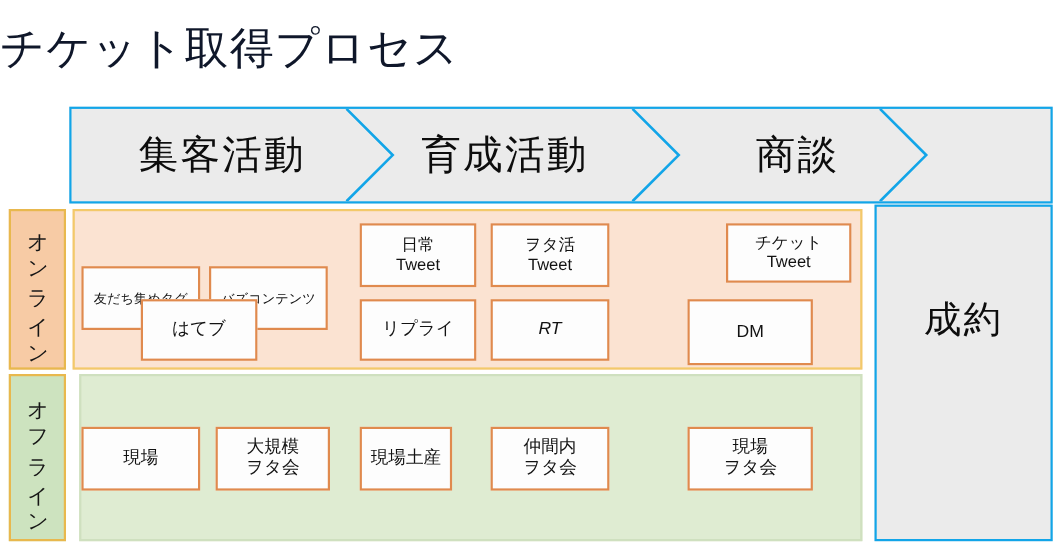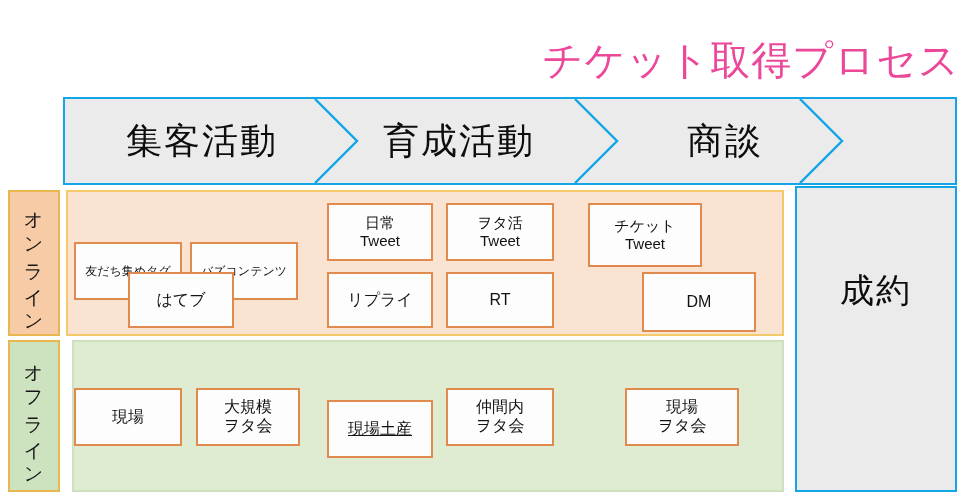--- a/index.html
+++ b/index.html
@@ -8,25 +8,25 @@
     background: #ffffff;
     font-family: "Liberation Sans", "DejaVu Sans", sans-serif;
     overflow: hidden;
   }
 
   #canvas { position: relative; width: 960px; height: 503px; background:#fff; }
 
   
   .page-title {
     position: absolute;
-    left: 0; top: 38px; width: 960px;
-    text-align: right;
+    left: 0; top: 22px; width: 960px;
+    text-align: left;
     font-size: 40px;
     font-weight: 400;
-    color: #ec4899;
+    color: #0f172a;
     letter-spacing: 1px;
     line-height: 1.1;
   }
 
   
   .phase-band {
     position: absolute;
     left: 63px; top: 97px;
     width: 894px; height: 88px;
     background: #ebebeb;
@@ -145,34 +145,34 @@
   <div class="channel-label channel-offline">オフライン</div>
 
   <div class="region region-online"></div>
 
   <div class="tactic t-sm" style="left:74px;  top:203px; width:108px; height:58px;">友だち集めタグ</div>
   <div class="tactic t-sm" style="left:190px; top:203px; width:108px; height:58px;">バズコンテンツ</div>
   <div class="tactic t-md" style="left:327px; top:203px; width:106px; height:58px;">日常
 Tweet</div>
   <div class="tactic t-md" style="left:446px; top:203px; width:108px; height:58px;">ヲタ活
 Tweet</div>
-  <div class="tactic t-md" style="left:588px; top:203px; width:114px; height:64px;">チケット
+  <div class="tactic t-md" style="left:660px; top:203px; width:114px; height:54px;">チケット
 Tweet</div>
 
   <div class="tactic t-lg" style="left:128px; top:272px; width:106px; height:56px;">はてブ</div>
   <div class="tactic t-lg" style="left:327px; top:272px; width:106px; height:56px;">リプライ</div>
-  <div class="tactic t-lg" style="left:446px; top:272px; width:108px; height:56px;">RT</div>
-  <div class="tactic t-lg" style="left:642px; top:272px; width:114px; height:60px;">DM</div>
+  <div class="tactic t-lg" style="left:446px; top:272px; width:108px; height:56px;font-style:italic;">RT</div>
+  <div class="tactic t-lg" style="left:625px; top:272px; width:114px; height:60px;">DM</div>
 
   <div class="region region-offline"></div>
 
   <div class="tactic t-lg" style="left:74px;  top:388px; width:108px; height:58px;">現場</div>
   <div class="tactic t-lg" style="left:196px; top:388px; width:104px; height:58px;">大規模
 ヲタ会</div>
-  <div class="tactic t-lg" style="left:327px; top:400px; width:106px; height:58px;text-decoration:underline;">現場土産</div>
+  <div class="tactic t-lg" style="left:327px; top:388px; width:84px; height:58px;">現場土産</div>
   <div class="tactic t-lg" style="left:446px; top:388px; width:108px; height:58px;">仲間内
 ヲタ会</div>
   <div class="tactic t-lg" style="left:625px; top:388px; width:114px; height:58px;">現場
 ヲタ会</div>
 
   <div class="outcome">
     <span class="outcome-text">成約</span>
   </div>
 
 </div>

